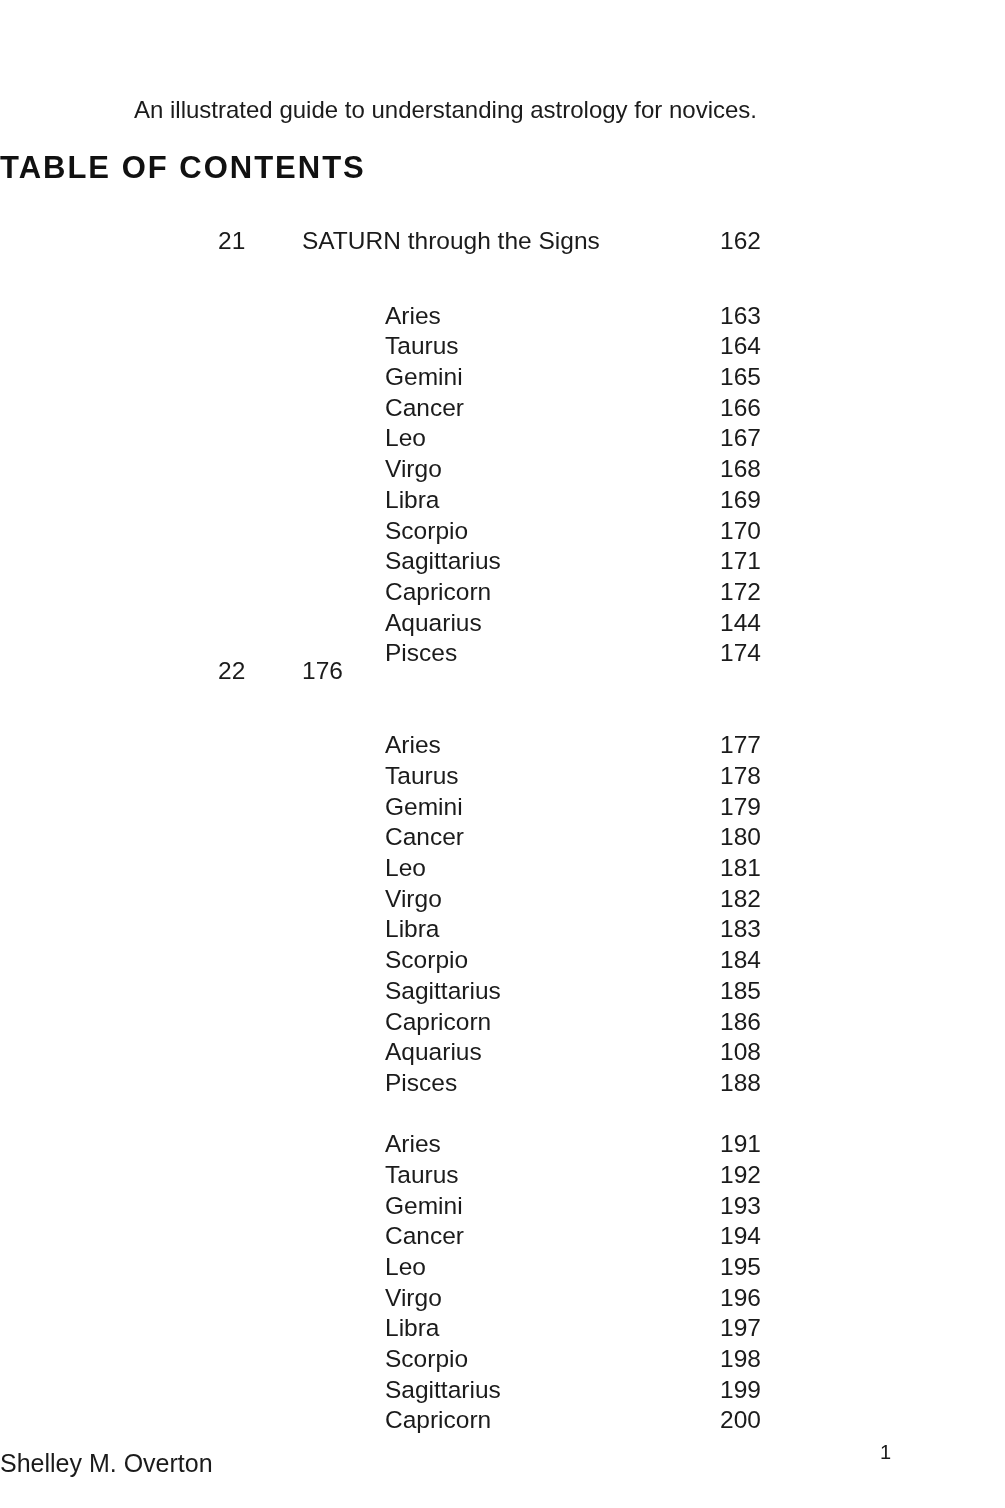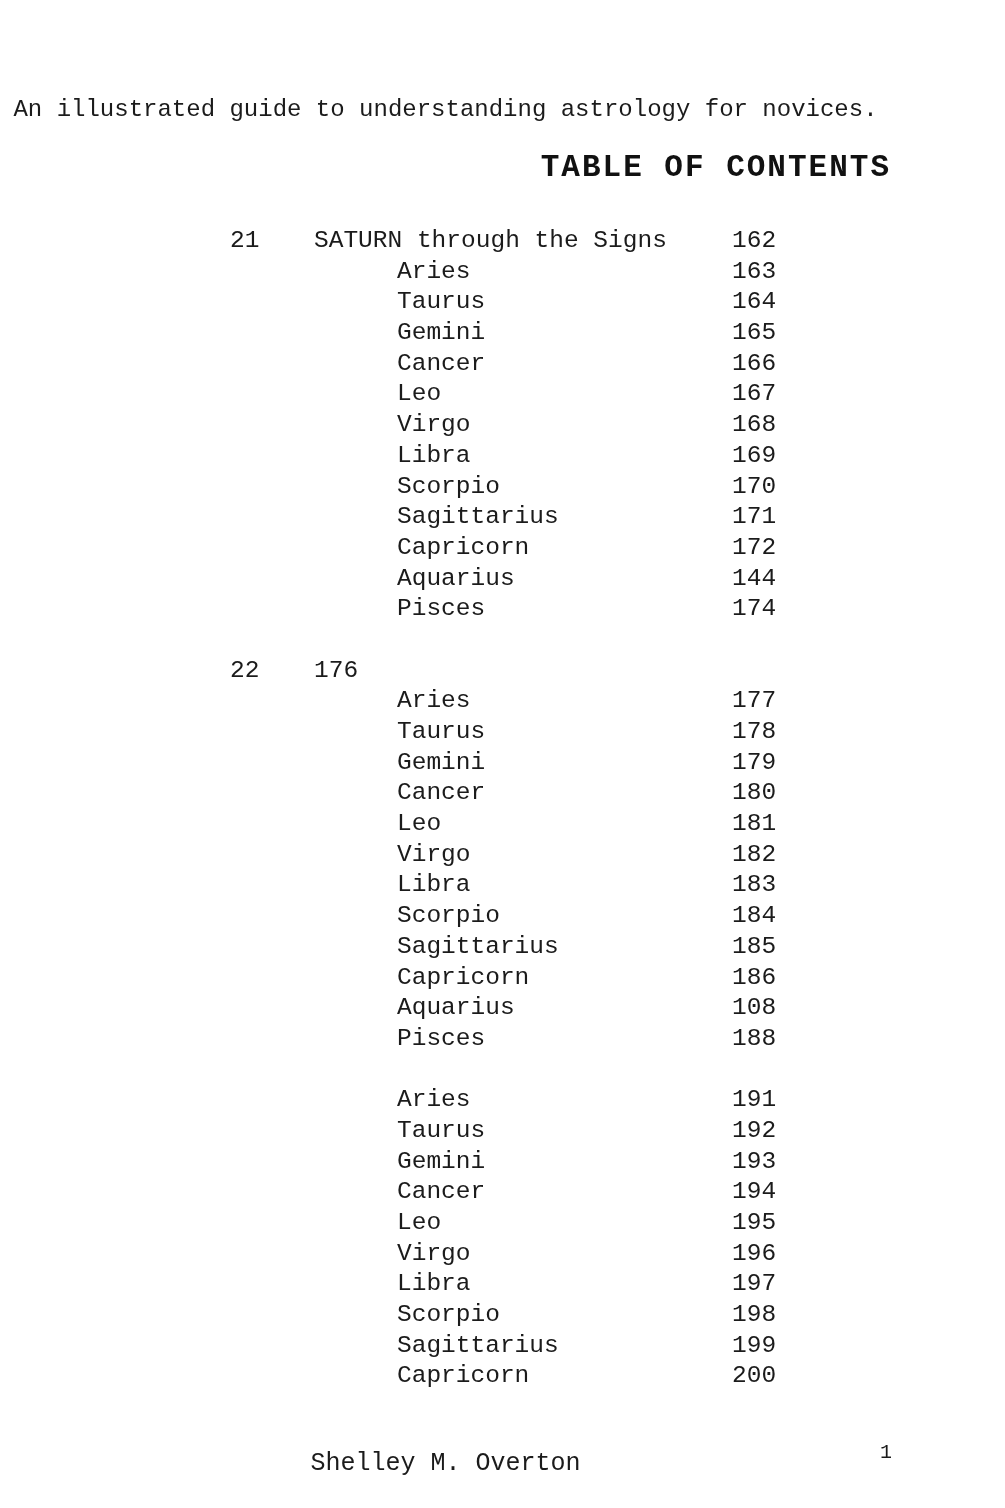--- a/index.html
+++ b/index.html
@@ -6,39 +6,39 @@
     margin: 0;
     padding: 0;
     background: #ffffff;
   }
   .page {
     position: relative;
     width: 891px;
     height: 1508px;
     background: #ffffff;
     color: #1b1b1b;
-    font-family: Liberation Mono, monospace;
+    font-family: Liberation Sans, sans-serif;
     overflow: hidden;
   }
   .subtitle {
     position: absolute;
     top: 95px;
     left: 0;
     width: 100%;
     text-align: center;
     font-size: 24px;
     line-height: 30px;
     color: #1b1b1b;
   }
   .toc-title {
     position: absolute;
     top: 150px;
     left: 0;
     width: 100%;
-    text-align: right;
+    text-align: left;
     font-size: 31px;
     font-weight: 700;
     letter-spacing: 2px;
     margin: 0;
     color: #111111;
   }
   .toc {
     position: absolute;
     top: 226px;
     left: 218px;
@@ -49,35 +49,33 @@
     display: flex;
     align-items: baseline;
     height: 30.7px;
     line-height: 30.7px;
     font-size: 24.5px;
     white-space: nowrap;
   }
   .col-num {
     flex: none;
     width: 84px;
-    margin-left: 12px;
   }
   .col-title {
     flex: none;
     width: 418px;
     box-sizing: border-box;
   }
-  .toc-row.sub .col-title { padding-left: 83px; }
+  .toc-row.sub .col-title { padding-left: 83px; margin-top: 44px; }
   .col-page { flex: none; }
   .footer-author {
     position: absolute;
     top: 1449px;
     left: 0;
     width: 100%;
-    text-align: center;
     font-size: 25px;
   }
   .footer-page-number {
     position: absolute;
     top: 1441px;
     left: 880px;
     font-size: 20px;
     letter-spacing: 2px;
   }
 </style>

